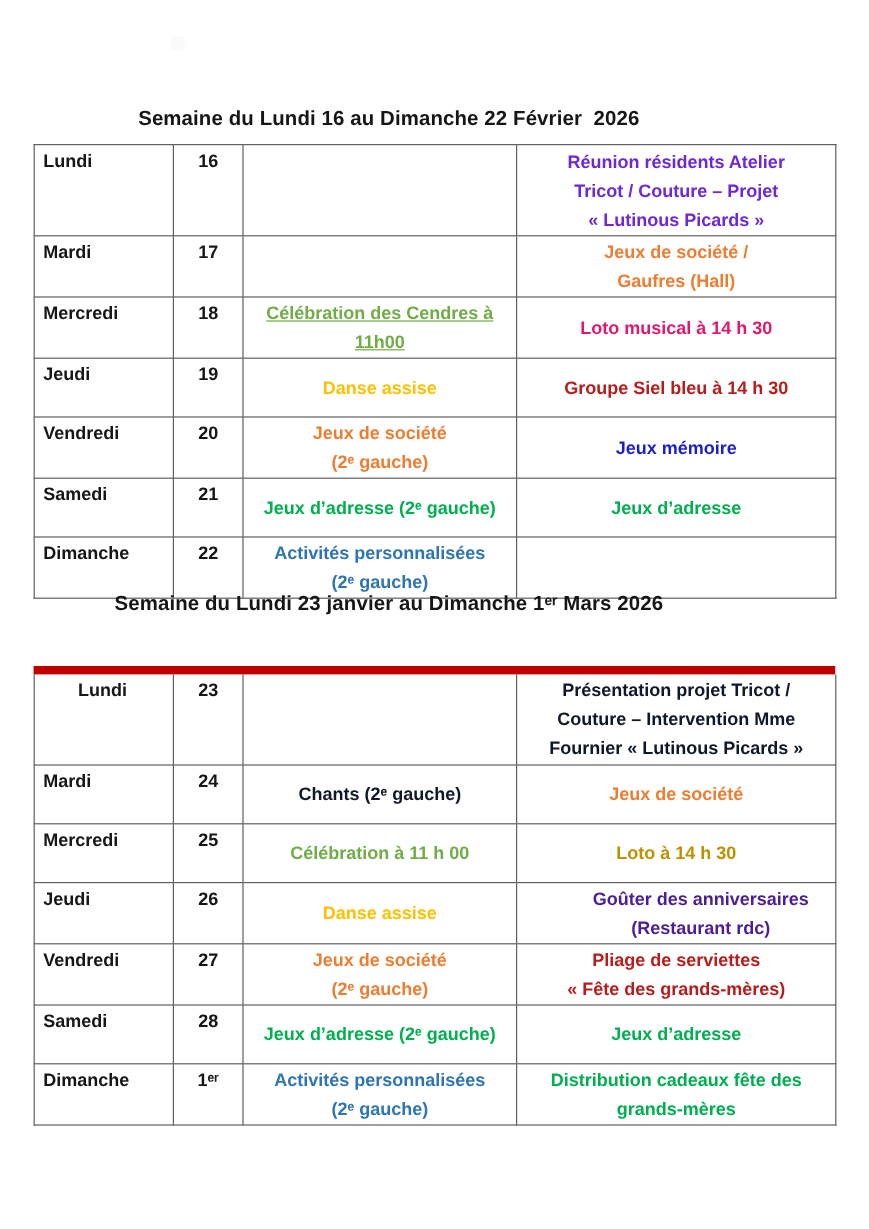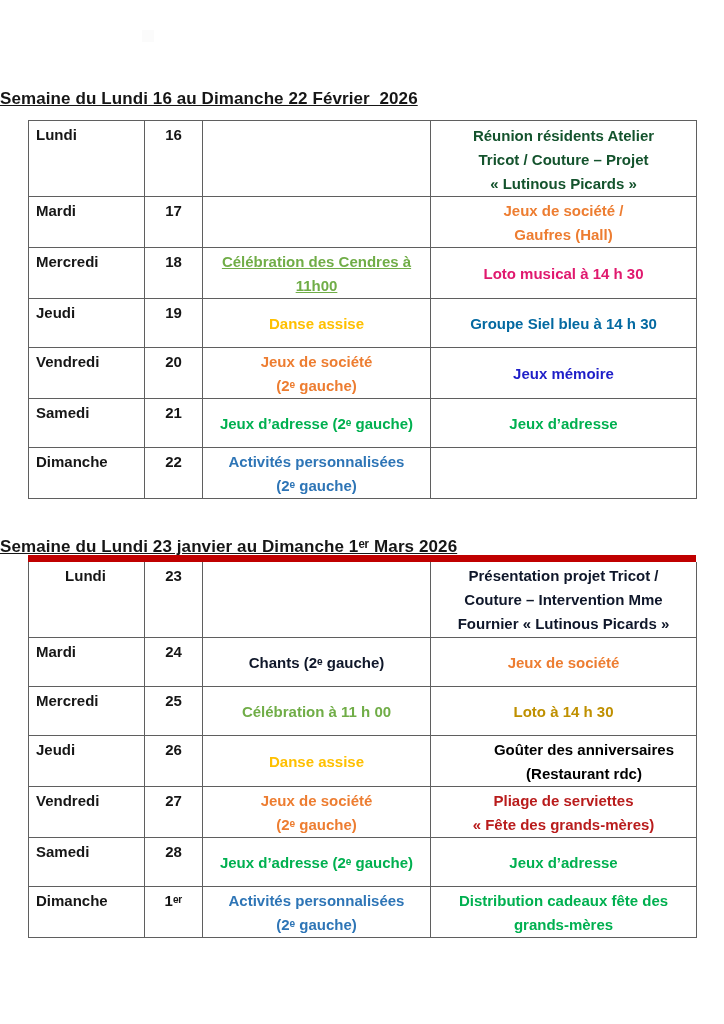--- a/index.html
+++ b/index.html
@@ -11,29 +11,28 @@
     color:#1b1b1b;
     position:relative;
     overflow:hidden;
   }
   .artifact {
     position:absolute; left:142px; top:30px; width:12px; height:12px;
     background:#fbfbfb;
   }
   .week-title {
     position:absolute; left:0; width:648px;
-    text-align:left;
+    text-align:center;
     font-size:17px;
     letter-spacing:0.1px;
     white-space:pre-wrap;
     color:#161616;
-    text-decoration:underline;
   }
   #title1 { top:89px; }
-  #title2 { top:537px; }
+  #title2 { top:493px; }
 
   .redbar {
     position:absolute; left:28px; top:555px;
     width:668px; height:7px;
     background:#C00000;
   }
 
   table.planning {
     position:absolute; left:28px;
     width:668px;
@@ -94,21 +93,21 @@
       <col class="c-day">
       <col class="c-date">
       <col class="c-act1">
       <col class="c-act2">
     </colgroup>
   <tbody>
     <tr>
       <td class="day">Lundi</td>
       <td class="date">16</td>
       <td class="act"></td>
-      <td class="act" style="color: #14532d;">Réunion résidents Atelier
+      <td class="act" style="color: #6d28d9;">Réunion résidents Atelier
 Tricot / Couture – Projet
 « Lutinous Picards »</td>
     </tr>
     <tr>
       <td class="day">Mardi</td>
       <td class="date">17</td>
       <td class="act"></td>
       <td class="act" style="color: rgb(237, 125, 49);">Jeux de société /
 Gaufres (Hall)</td>
     </tr>
@@ -116,21 +115,21 @@
       <td class="day">Mercredi</td>
       <td class="date">18</td>
       <td class="act" style="color: rgb(112, 173, 71); text-decoration: underline;">Célébration des Cendres à
 11h00</td>
       <td class="act" style="color: rgb(224, 25, 110);">Loto musical à 14 h 30</td>
     </tr>
     <tr>
       <td class="day">Jeudi</td>
       <td class="date">19</td>
       <td class="act" style="color: rgb(255, 192, 0);">Danse assise</td>
-      <td class="act" style="color: #0369a1;">Groupe Siel bleu à 14 h 30</td>
+      <td class="act" style="color: #b91c1c;">Groupe Siel bleu à 14 h 30</td>
     </tr>
     <tr>
       <td class="day">Vendredi</td>
       <td class="date">20</td>
       <td class="act" style="color: rgb(237, 125, 49);">Jeux de société
 (2ᵉ gauche)</td>
       <td class="act" style="color: rgb(30, 30, 200);">Jeux mémoire</td>
     </tr>
     <tr>
       <td class="day">Samedi</td>
@@ -177,21 +176,21 @@
     <tr>
       <td class="day">Mercredi</td>
       <td class="date">25</td>
       <td class="act" style="color: rgb(112, 173, 71);">Célébration à 11 h 00</td>
       <td class="act" style="color: rgb(191, 144, 0); text-align: center;">Loto à 14 h 30</td>
     </tr>
     <tr>
       <td class="day">Jeudi</td>
       <td class="date">26</td>
       <td class="act" style="color: rgb(255, 192, 0);">Danse assise</td>
-      <td class="act" style="color: #000000; padding-left: 43px;">Goûter des anniversaires
+      <td class="act" style="color: #4c1d95; padding-left: 43px;">Goûter des anniversaires
 (Restaurant rdc)</td>
     </tr>
     <tr>
       <td class="day">Vendredi</td>
       <td class="date">27</td>
       <td class="act" style="color: rgb(237, 125, 49);">Jeux de société
 (2ᵉ gauche)</td>
       <td class="act" style="color: #b91c1c;">Pliage de serviettes
 « Fête des grands-mères)</td>
     </tr>

